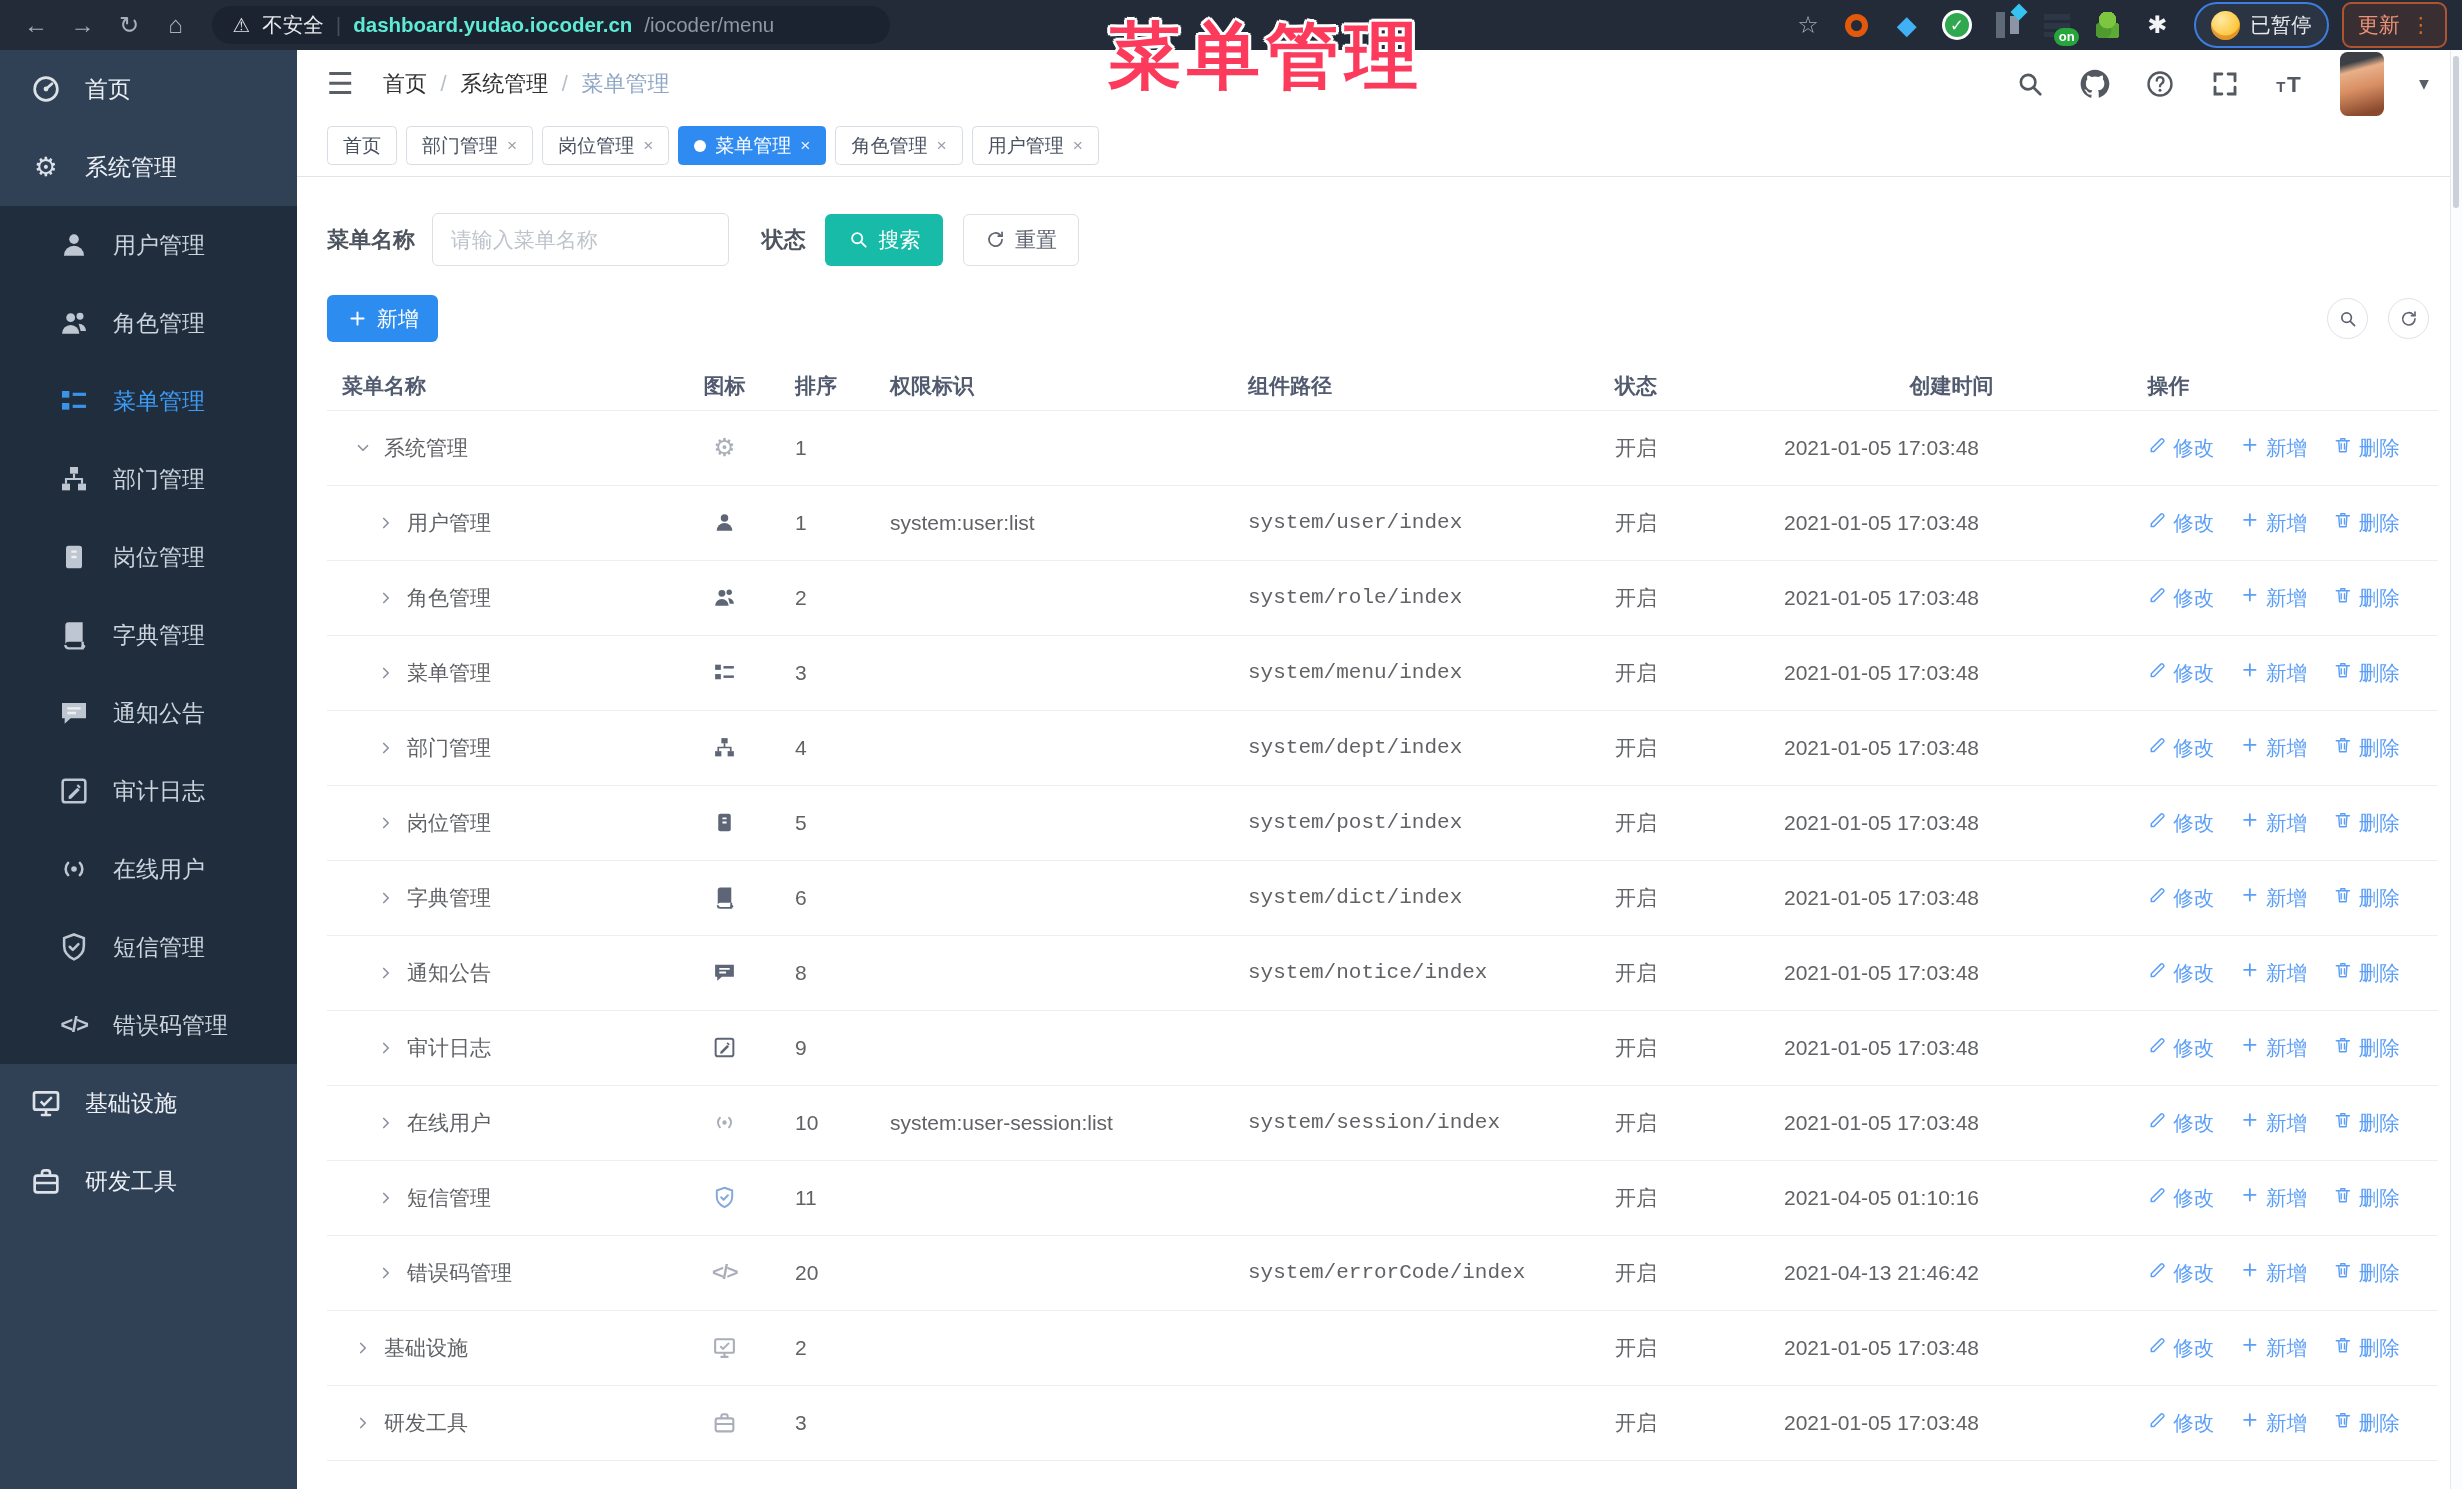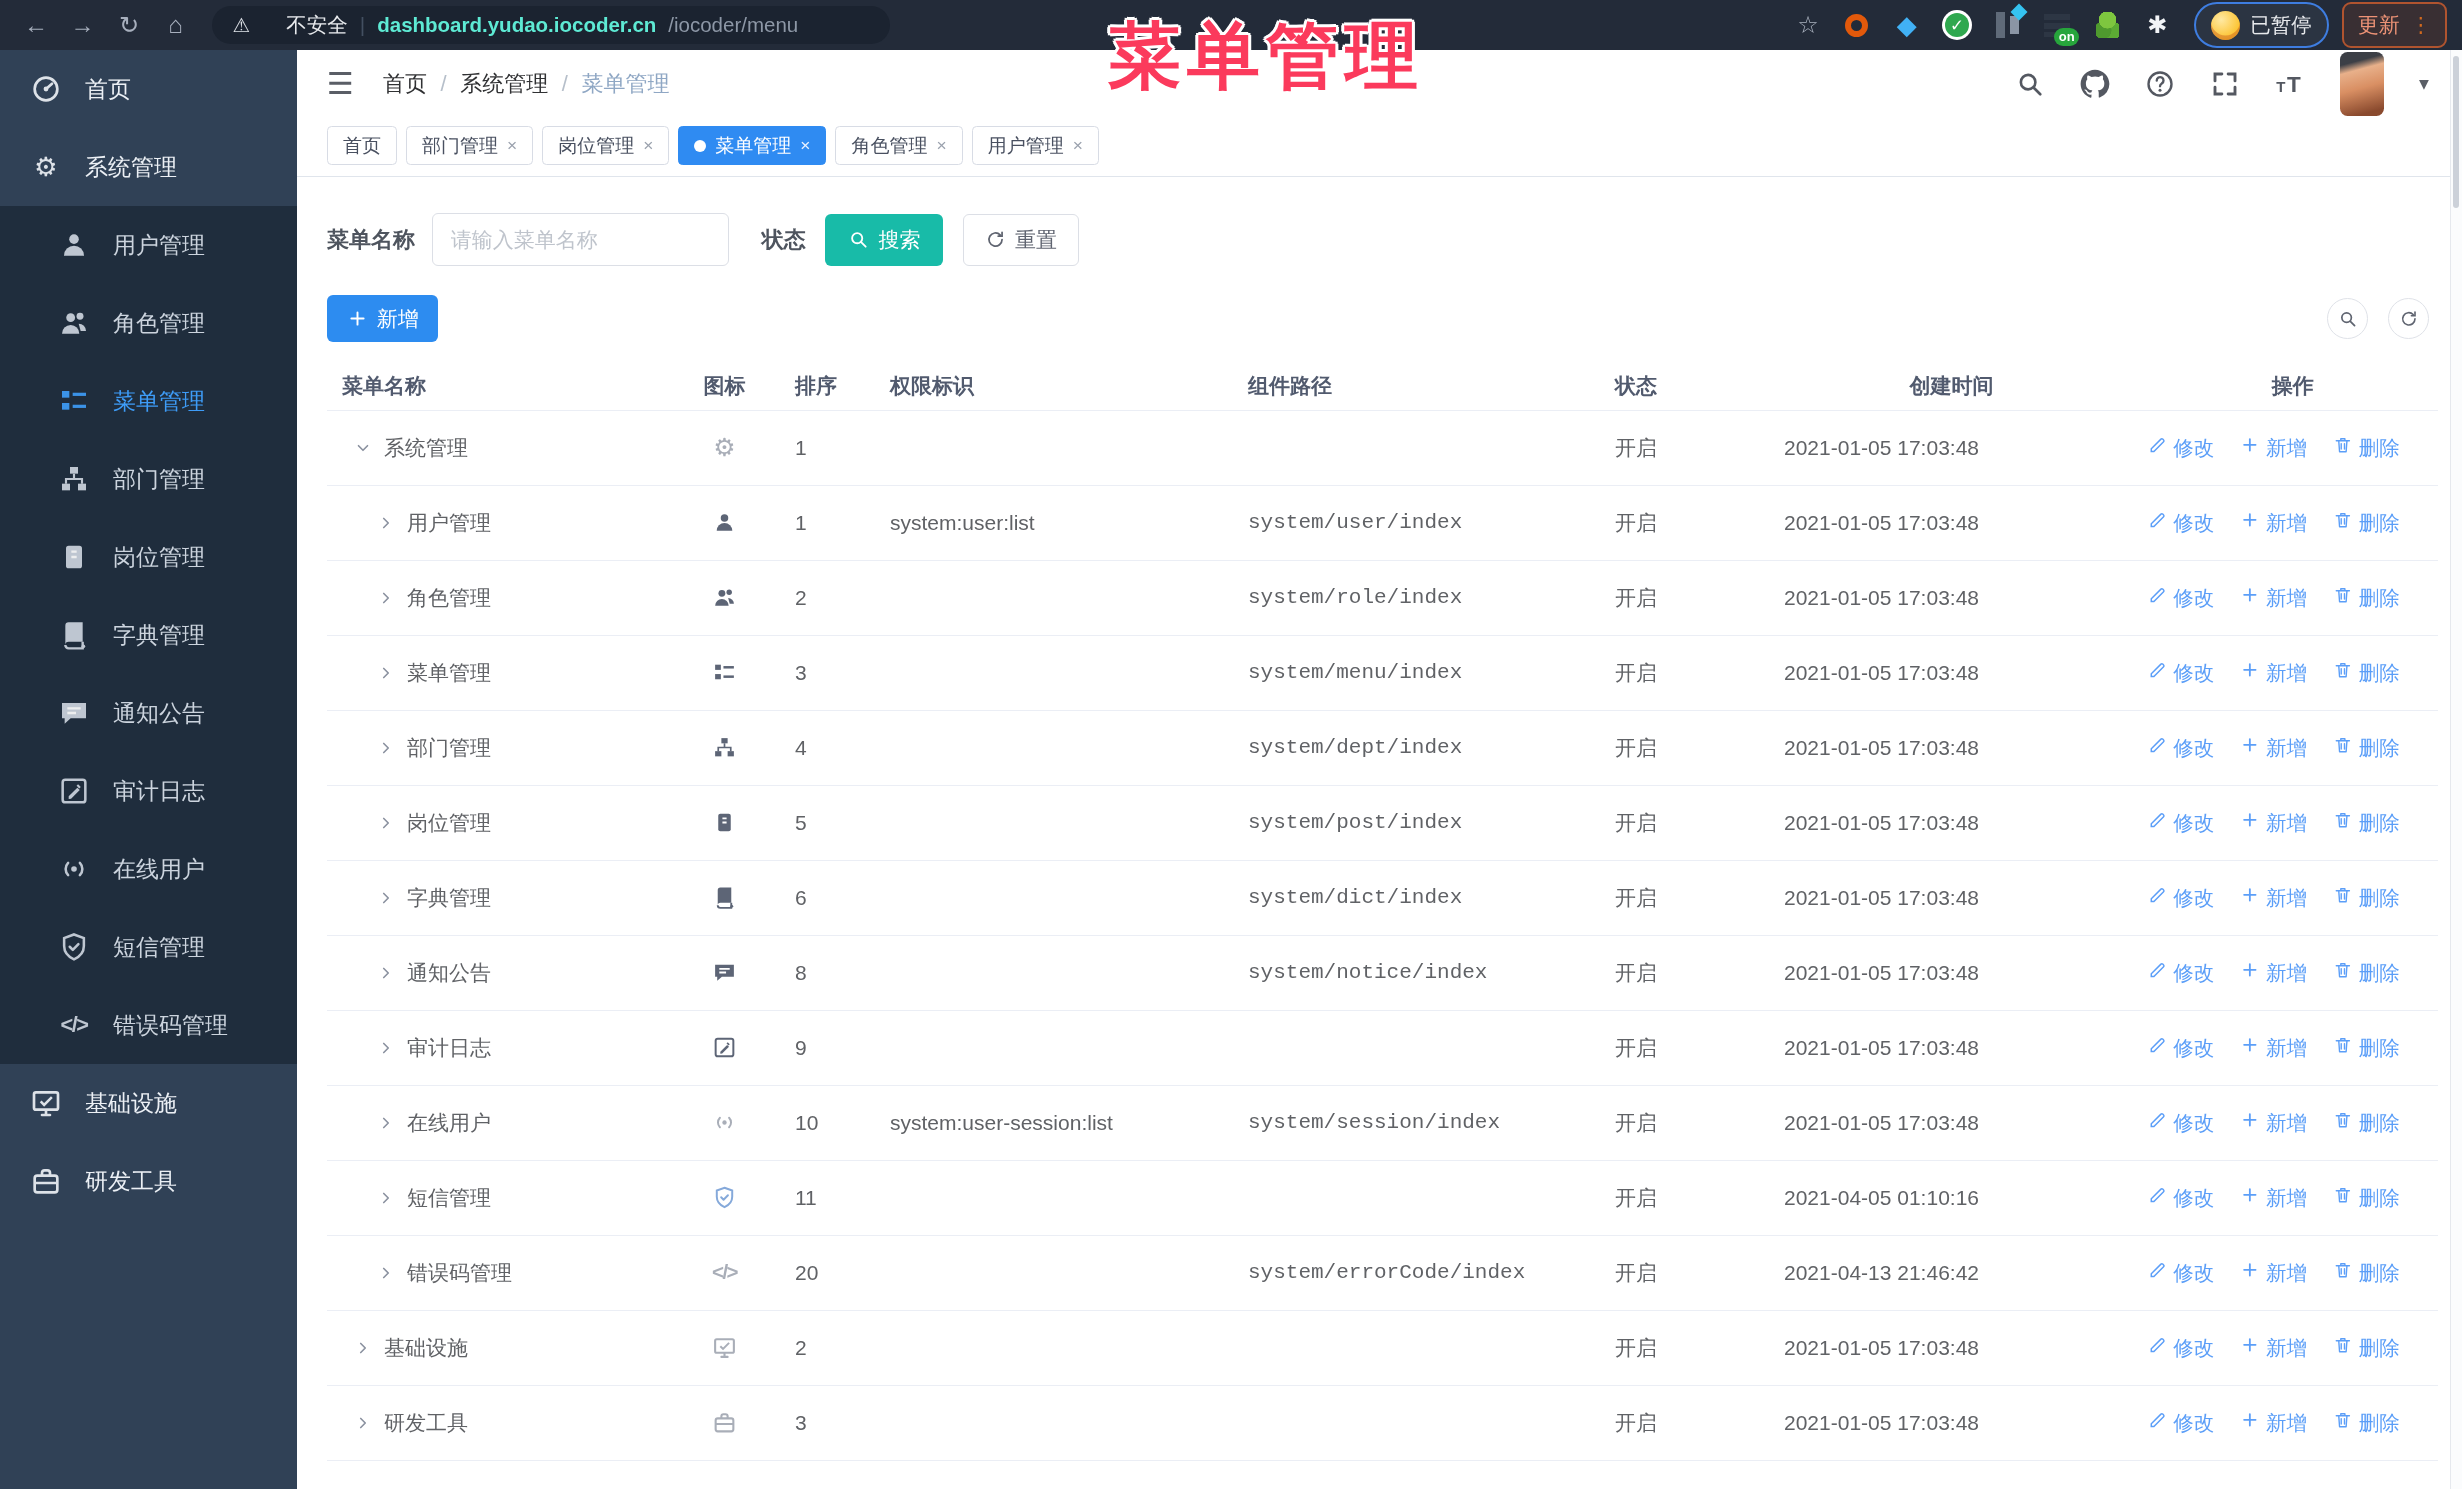--- a/index.html
+++ b/index.html
@@ -7,21 +7,21 @@
        font-family:"Liberation Sans","DejaVu Sans",sans-serif;}
 
   
   .browser-bar{height:50px;background:#232b39;display:flex;align-items:center;
                padding:0 15px;gap:4.5px;color:#b9c0cc;}
   .nav-ic{width:42px;height:38px;display:flex;align-items:center;justify-content:center;
           font-size:24px;color:#a7afbd;}
   .url-pill{height:38px;background:#1b2330;border-radius:19px;display:flex;align-items:center;
             padding:0 21px;margin-left:10.6px;width:636px;color:#e8eaed;font-size:20.5px;gap:12px;}
   .warn{font-size:19.7px;color:#dfe3e8;}
-  .sec-label{color:#e8eaed;margin-left:24px;}
+  .sec-label{color:#e8eaed;}
   .pill-div{color:#434f61;font-size:21px;}
   .url-host{color:#5eead4;white-space:nowrap;font-weight:bold;}
   .url-path{color:#8d97a6;white-space:nowrap;}
   .spacer{flex:1;}
   .star{font-size:24px;color:#aab2bf;margin:0 10.6px;}
   .ext{width:35px;height:35px;display:flex;align-items:center;justify-content:center;margin:0 5.3px;position:relative;}
   .ext-donut{width:23px;height:23px;border-radius:50%;border:6.8px solid #e2590b;box-sizing:border-box;}
   .ext-gem{color:#41b1f5;font-size:26px;}
   .ext-v{width:30px;height:30px;border-radius:50%;background:#fff;display:flex;align-items:center;justify-content:center;}
   .ext-v>span{width:24px;height:24px;border-radius:50%;background:#2fa84f;color:#fff;font-size:16.7px;
@@ -133,21 +133,21 @@
   .c-icon svg{width:25px;height:25px;}
   .tone-normal{color:#5d6576;}
   .tone-muted{color:#a9aeb8;}
   .tone-blue{color:#85a9da;}
   .c-sort{padding-left:29px;}
   .c-perm{padding-left:33px;}
   .c-path{padding-left:27px;font-family:Liberation Mono, monospace;}
   .c-status{padding-left:23px;}
   .c-time{padding-left:18px;}
   .thead .c-time{text-align:center;padding-left:0;}
-  .thead .c-ops{text-align:center;}
+  .thead .c-ops{text-align:left;}
   .c-ops{display:flex;gap:26px;padding-left:10.6px;}
   .thead .c-ops{display:block;}
   .op{color:var(--link_blue,#5b9ef8);display:inline-flex;align-items:center;gap:6px;cursor:pointer;font-size:20.5px;}
   .op svg{width:19.7px;height:19.7px;}
 
   
   .watermark{position:absolute;left:1108px;top:7.6px;z-index:60;font-size:73px;font-weight:bold;
              letter-spacing:6px;color:var(--watermark_red,#fb3a5c);pointer-events:none;
              text-shadow:-3px 0 0 #fff,3px 0 0 #fff,0 -3px 0 #fff,0 3px 0 #fff,
                          -2.3px -2.3px 0 #fff,2.3px 2.3px 0 #fff,-2.3px 2.3px 0 #fff,2.3px -2.3px 0 #fff;}

